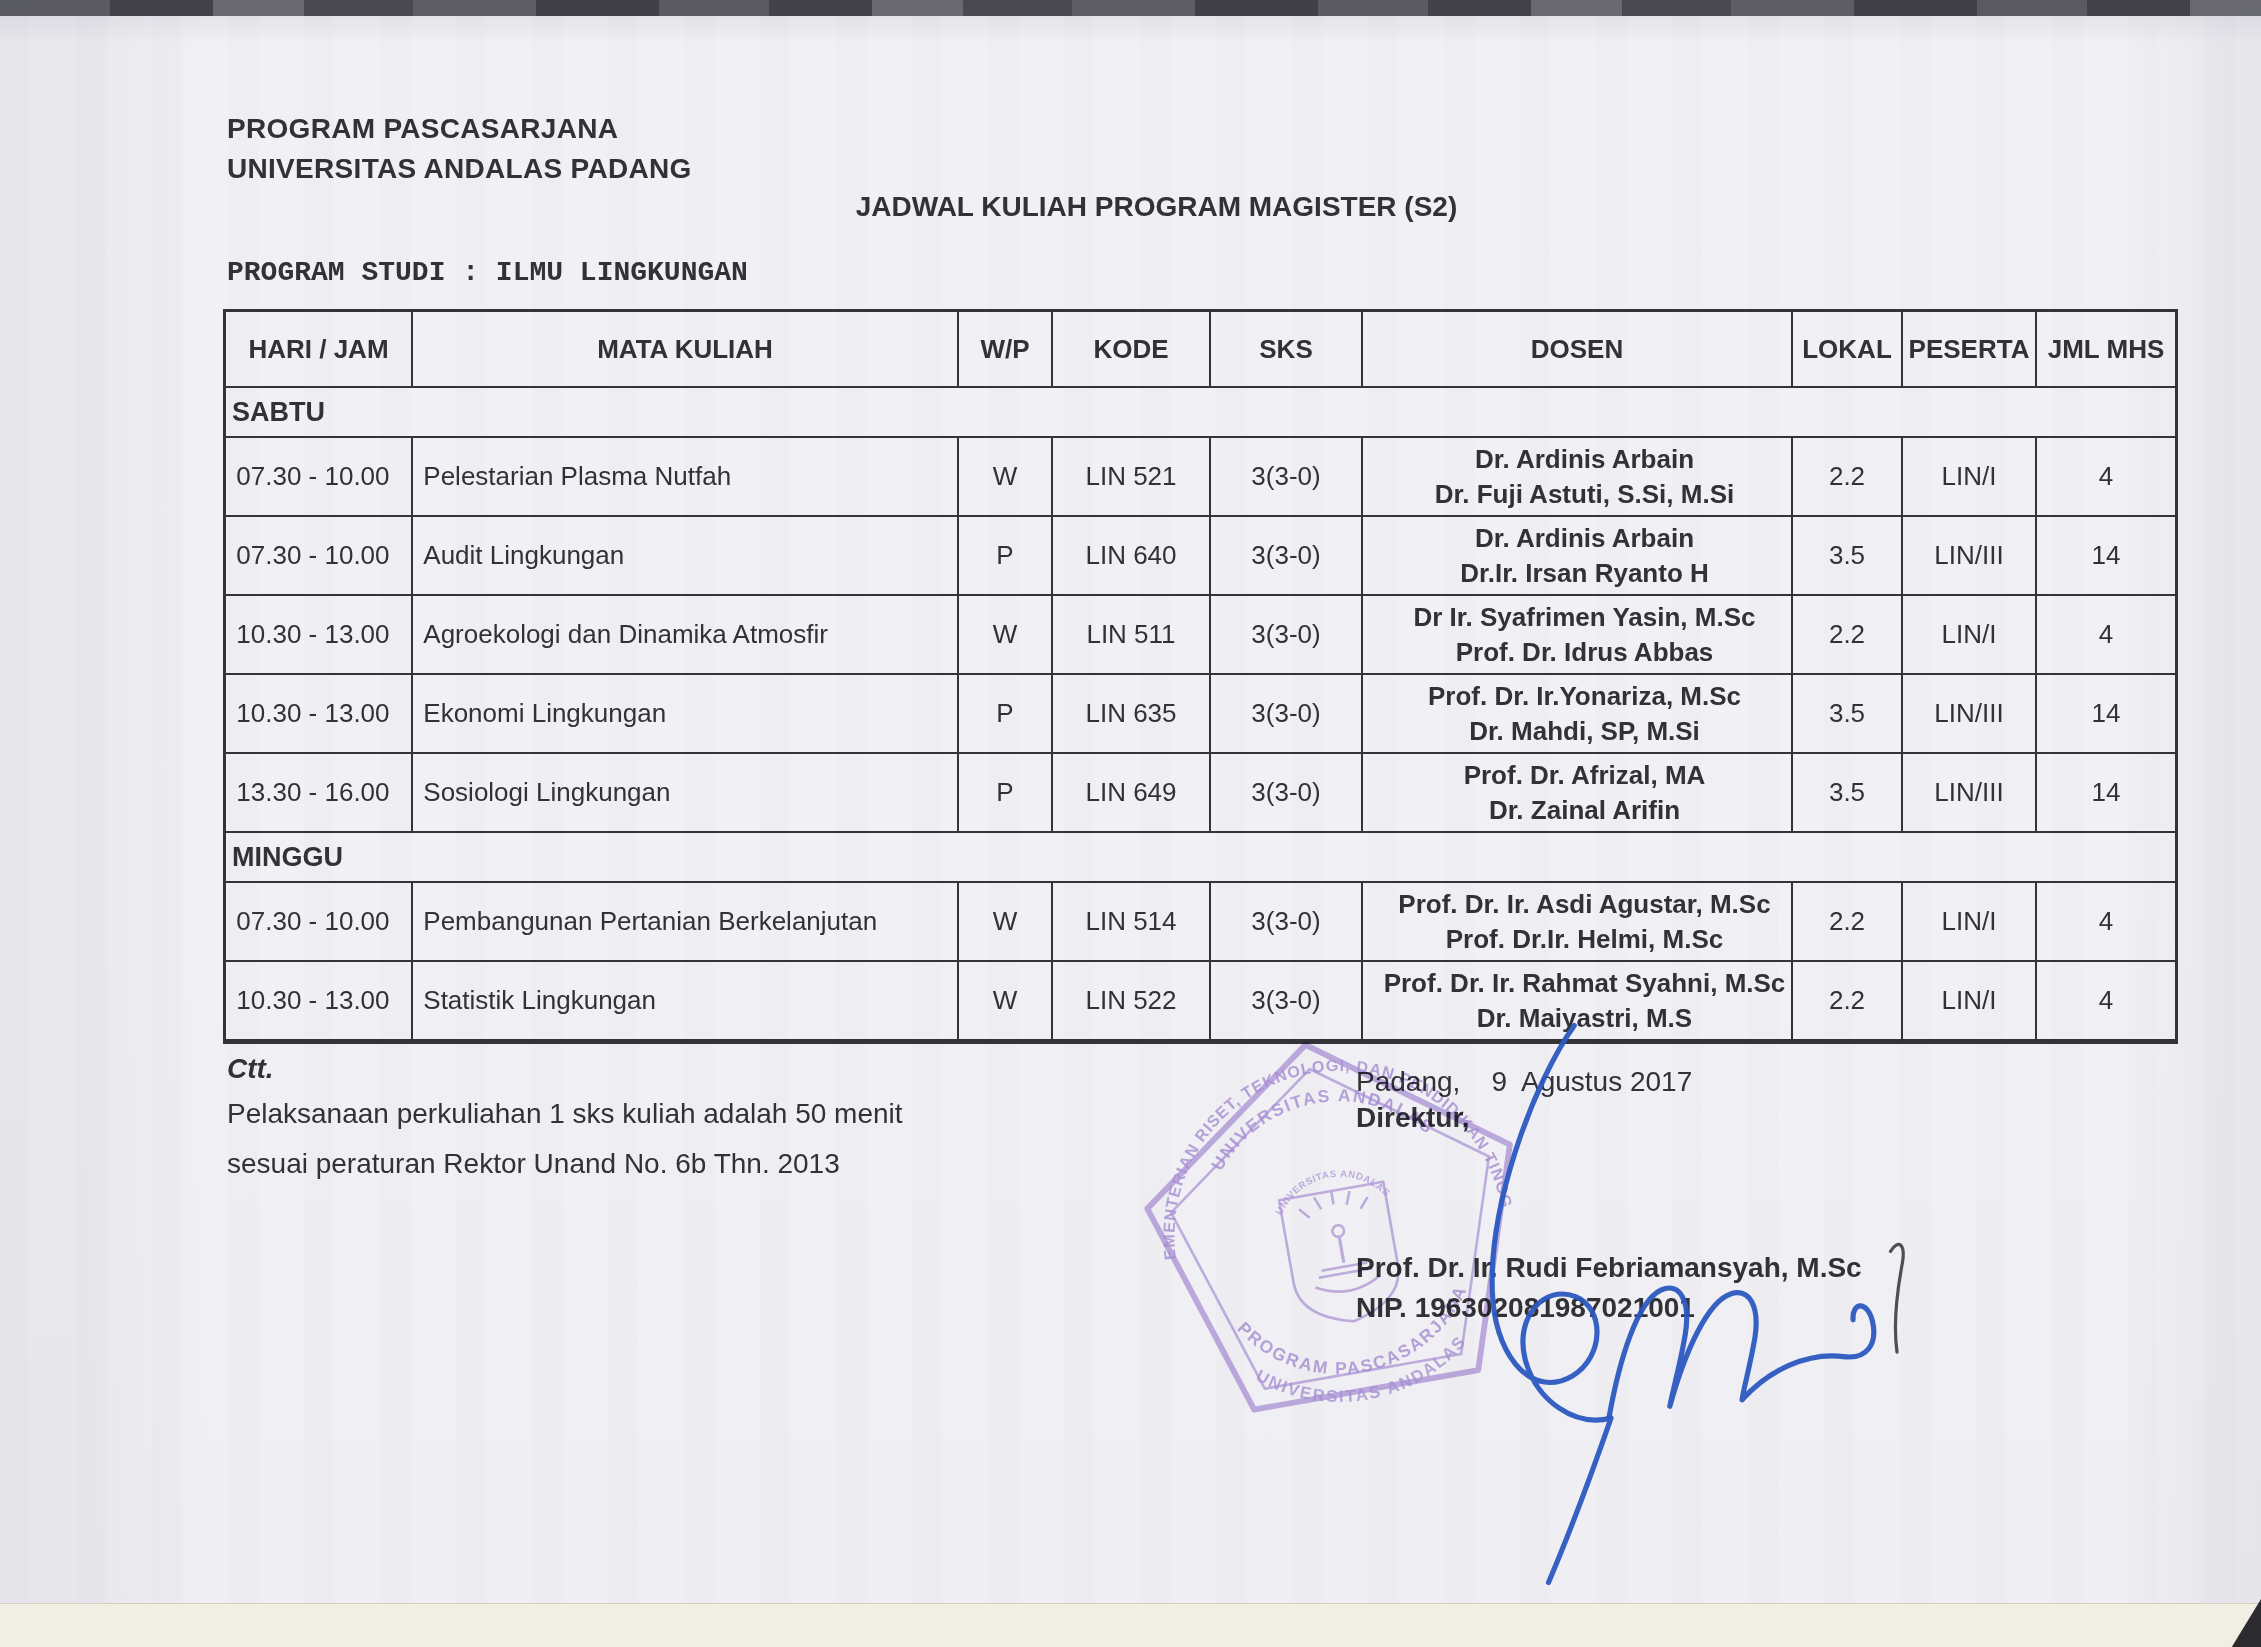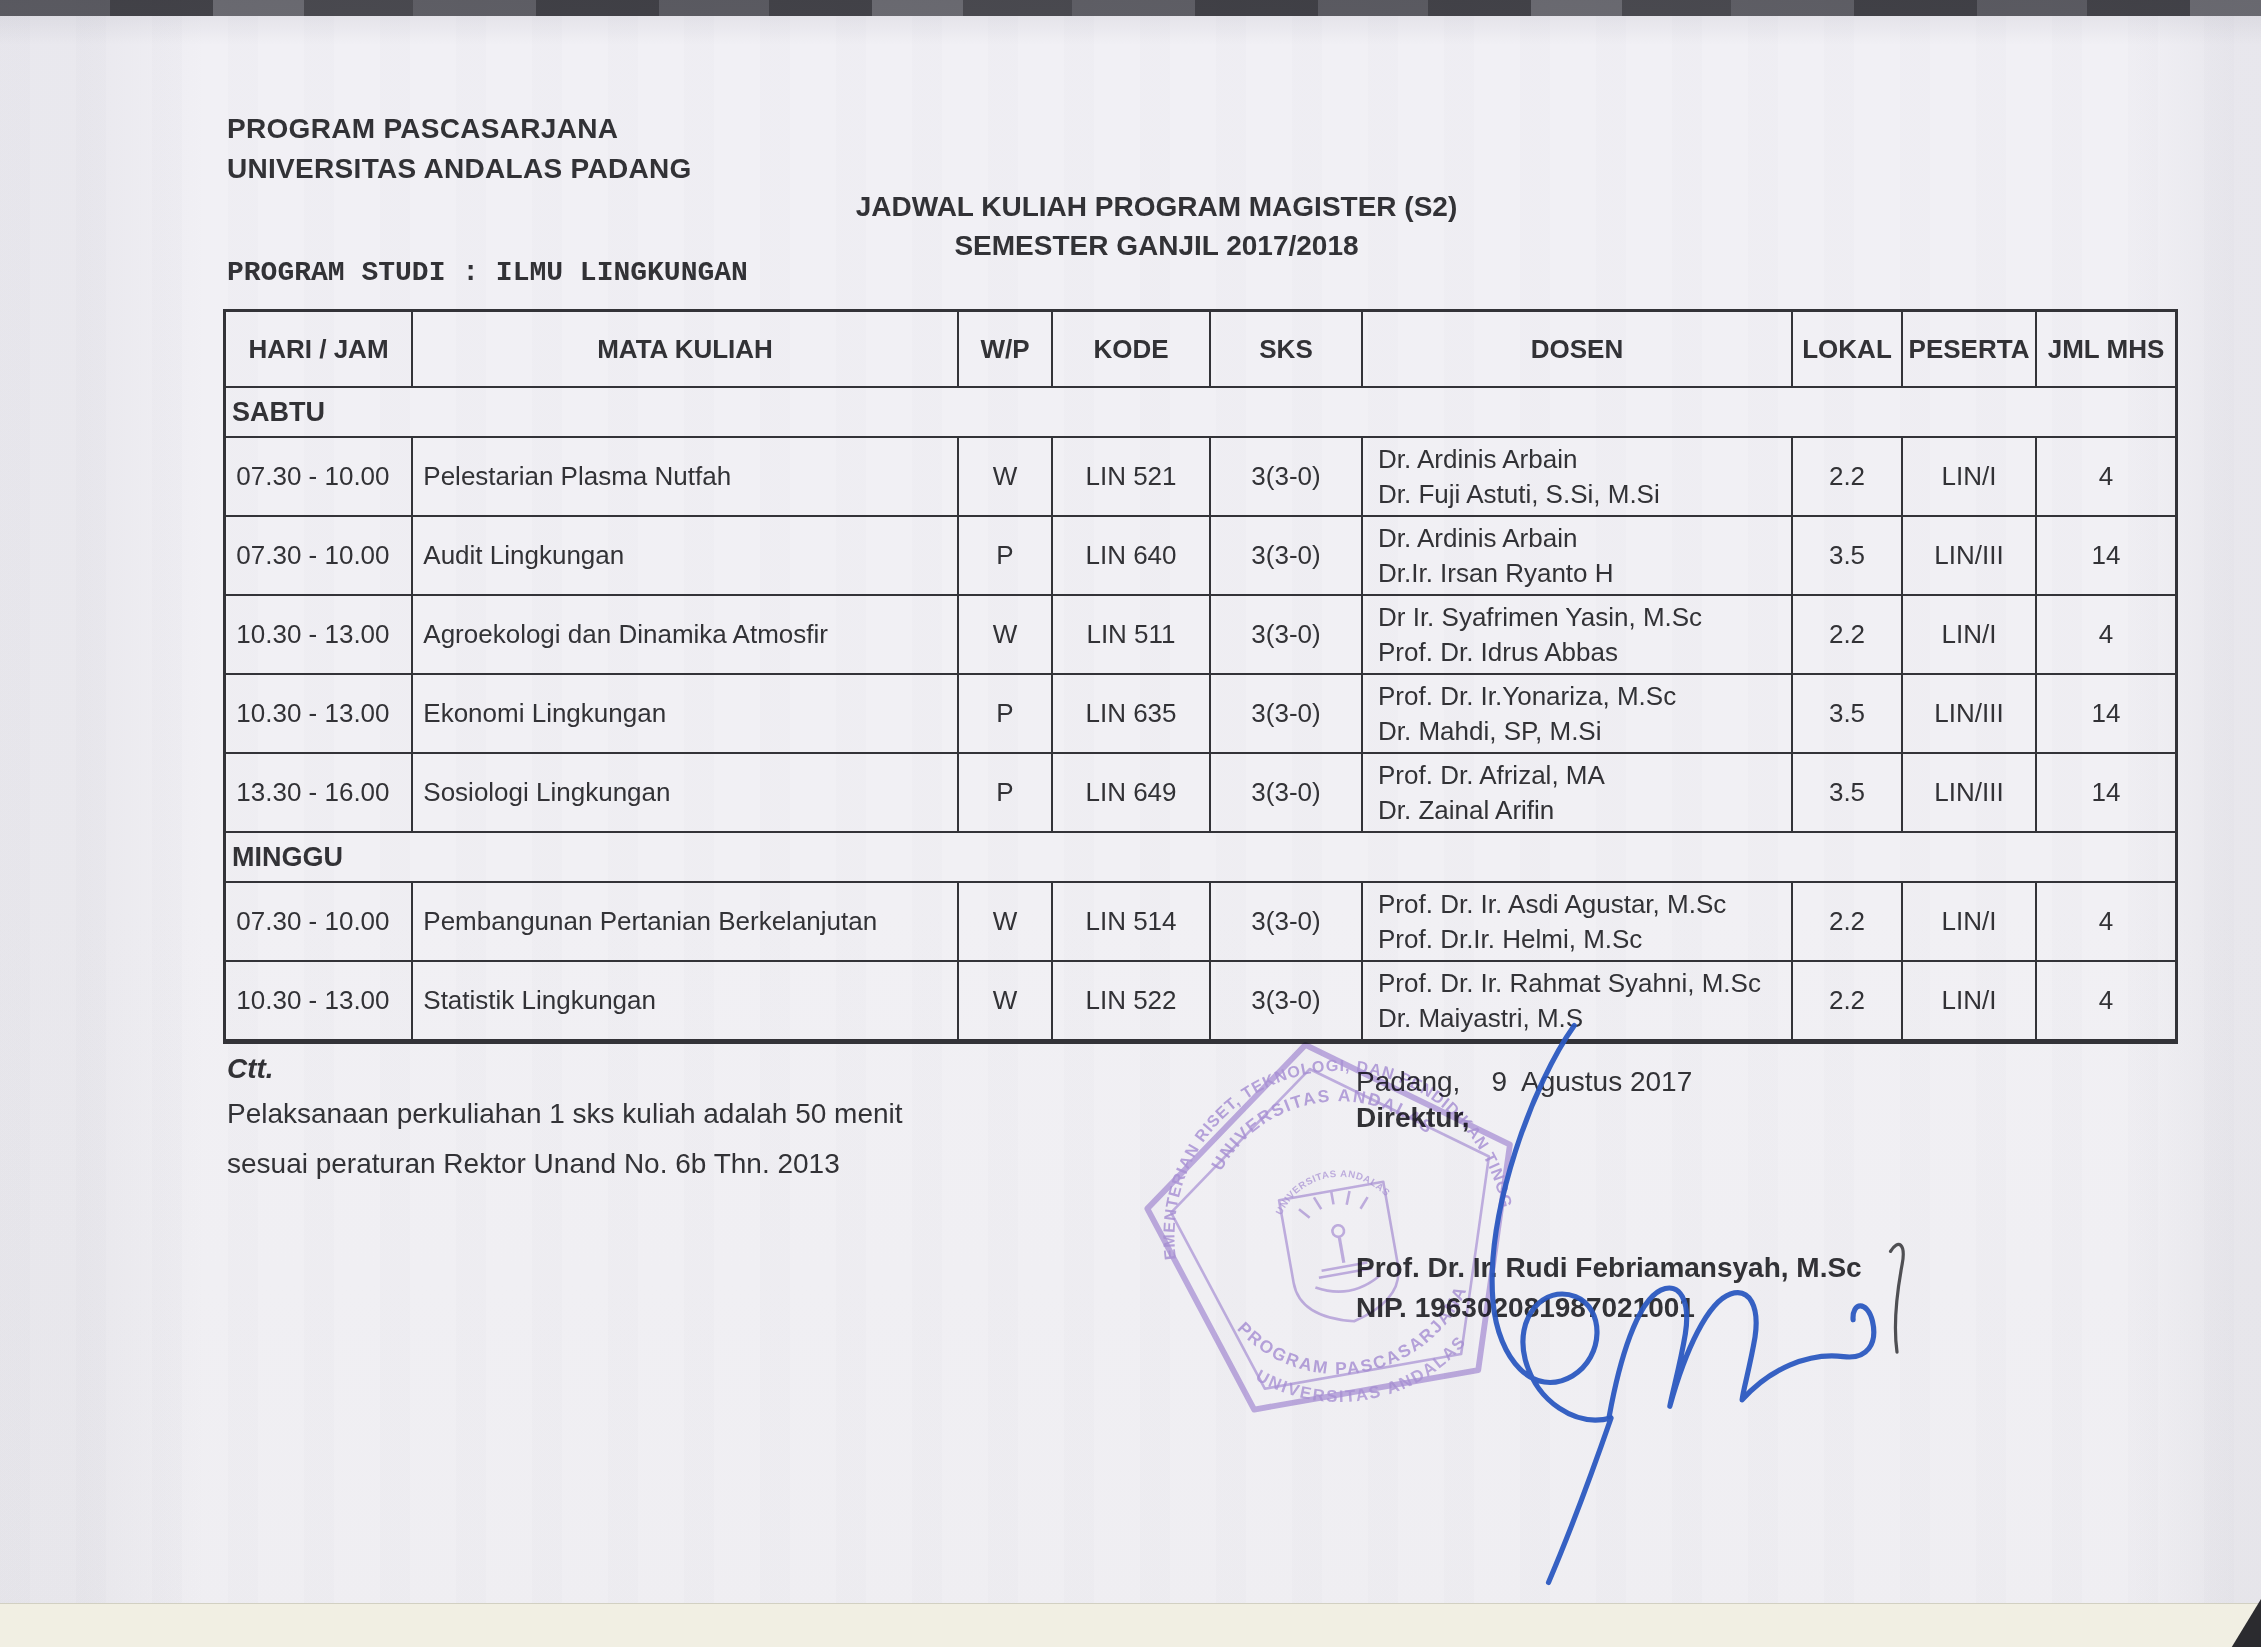--- a/index.html
+++ b/index.html
@@ -53,21 +53,21 @@
     font-size:26px;overflow:hidden;
   }
   .sched .c.last{border-right:none;}
   .sched .hc{font-weight:bold;}
   .sched .left{justify-content:flex-start;padding-left:10.3px;}
   .sched .band{
     grid-column:1 / -1;border-right:none;border-bottom:2.6px solid #333338;
     display:flex;align-items:center;justify-content:flex-start;
     padding-left:6px;font-weight:bold;font-size:27px;
   }
-  .sched .dosen{flex-direction:column;align-items:flex-start;justify-content:center;padding-left:15px;line-height:35px;font-size:26px;}
+  .sched .dosen{flex-direction:column;align-items:center;justify-content:center;padding-left:15px;line-height:35px;font-size:26px;font-weight:bold;}
 
   .note{position:absolute;left:227px;font-size:28px;}
   .note-title{top:1053px;font-weight:bold;font-style:italic;}
   .note-l1{top:1098px;}
   .note-l2{top:1148px;}
 
   .sig-block{position:absolute;left:1356px;font-size:28px;white-space:pre;}
   .sig-date{top:1066px;}
   .sig-role{top:1102px;font-weight:bold;}
   .sig-name{top:1252px;font-weight:bold;}
@@ -91,21 +91,20 @@
 <div class="scan-bottom-strip"></div>
 <div class="scan-corner"></div>
 
 <div class="hdr-org">
   <div>PROGRAM PASCASARJANA</div>
   <div>UNIVERSITAS ANDALAS PADANG</div>
 </div>
 
 <div class="doc-title">
   <div>JADWAL KULIAH PROGRAM MAGISTER (S2)</div>
-  <div>SEMESTER GANJIL 2017/2018</div>
 </div>
 
 <div class="prog-studi">PROGRAM STUDI : ILMU LINGKUNGAN</div>
 
 <div class="sched">
 
   <div class="c hc">HARI / JAM</div>
   <div class="c hc">MATA KULIAH</div>
   <div class="c hc">W/P</div>
   <div class="c hc">KODE</div>

